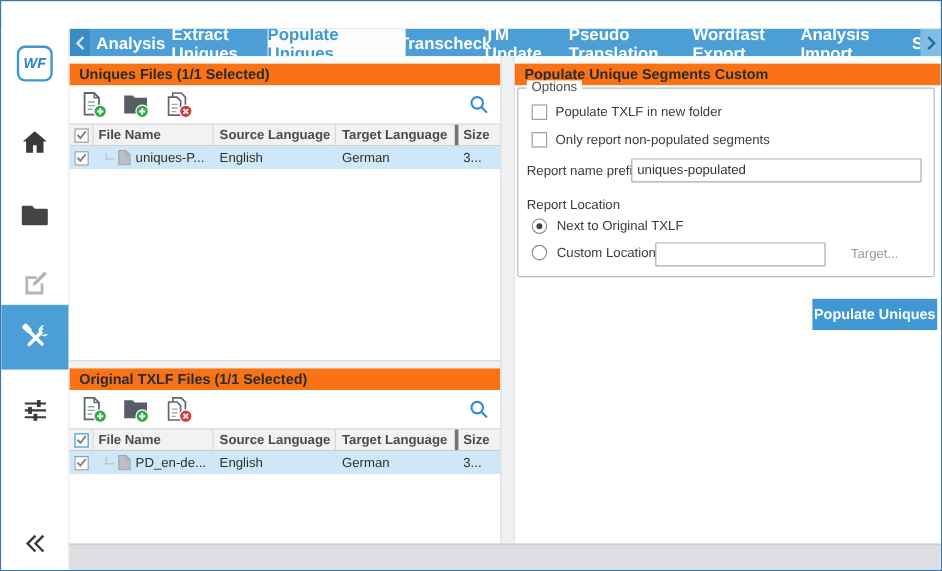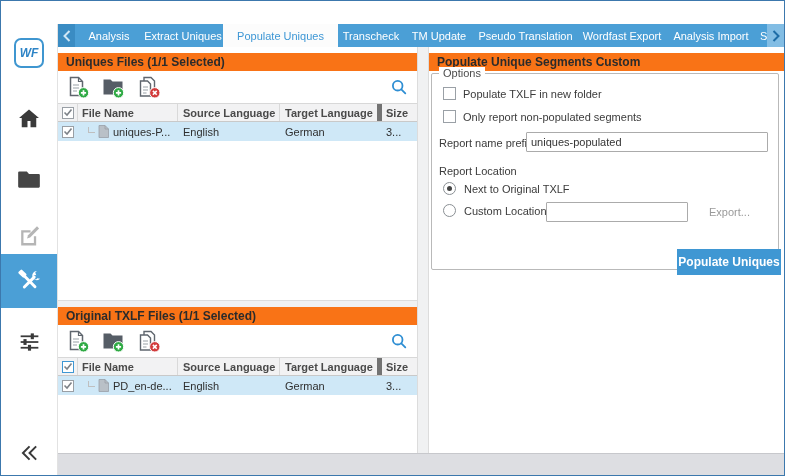--- a/index.html
+++ b/index.html
@@ -16,21 +16,21 @@
   .win-btn { width:40px; height:23px; display:flex; align-items:center; justify-content:center; }
   .glyph-min { width:10px; height:1px; background:#333; display:block; }
   .glyph-max { width:9px; height:9px; border:1px solid #333; display:block; }
   .glyph-close { position:relative; width:11px; height:11px; display:block; }
   .glyph-close::before, .glyph-close::after { content:""; position:absolute; left:5px; top:0; width:1.5px; height:11px; background:#333; }
   .glyph-close::before { transform:rotate(45deg); }
   .glyph-close::after  { transform:rotate(-45deg); }
 
   
   .tabbar { position:absolute; left:57px; top:23px; right:0; height:23px; background:#4b9fd6; display:flex; overflow:hidden; }
-  .tab { height:23px; display:flex; align-items:center; justify-content:center; color:#fff; font-size:11px; font-weight:normal; cursor:default; }
+  .tab { height:23px; display:flex; align-items:center; justify-content:center; color:#fff; font-size:14px; font-weight:bold; cursor:default; }
   .tab.active { background:#fcfcfc; color:#3e97d5; }
   .tab-scroll { width:17px; height:23px; display:flex; align-items:center; justify-content:center; }
   .tab-scroll.left  { background:#3a8cc3; }
   .tab-scroll.right { background:#82bde4; }
   .tab-sliver { flex:1; justify-content:flex-start; padding-left:5px; overflow:hidden; }
 
   
   .sidebar { position:absolute; left:0; top:23px; width:57px; bottom:0; background:#fff; border-right:1px solid #e2e2e2; }
   .side-item { position:absolute; left:0; width:56px; height:34px; display:flex; align-items:center; justify-content:center; }
   .logo-big { width:30px; height:30px; border:2.5px solid #3f96d0; border-radius:7px; color:#2e84c6; font-weight:bold;
@@ -52,31 +52,31 @@
   .tool-btn { width:26px; height:26px; display:flex; align-items:center; justify-content:center; cursor:pointer; }
   .search-btn { width:20px; height:20px; margin-right:8px; display:flex; align-items:center; justify-content:center; cursor:pointer; }
 
   
   .thead { position:absolute; left:0; width:359px; height:19px; background:#f2f2f3; border-top:1px solid #d8d8d8;
            border-bottom:1px solid #c9c9c9; display:flex; font-size:11px; font-weight:bold; color:#4a4a4a; }
   .trow  { position:absolute; left:0; width:359px; height:19px; background:#cfe8f7; display:flex; font-size:11px; color:#2f2f2f; }
   .col-cb   { width:20px; display:flex; align-items:center; justify-content:center; border-right:1px solid #d9d9d9; }
   .col-file { width:100px; display:flex; align-items:center; padding-left:4px; border-right:1px solid #d9d9d9; overflow:hidden; white-space:nowrap; }
   .col-src  { width:102px; display:flex; align-items:center; padding-left:5px; border-right:1px solid #d9d9d9; }
-  .col-tgt  { width:102px; display:flex; align-items:center; padding-left:5px; border-right:5px solid #737373; }
+  .col-tgt  { width:102px; display:flex; align-items:center; padding-left:5px; border-right:3px solid #737373; }
   .col-size { width:35px; display:flex; align-items:center; padding-left:4px; }
   .trow .col-cb, .trow .col-file, .trow .col-src, .trow .col-tgt { border-right:none; }
 
   .cb { width:12px; height:12px; background:#fff; border:1px solid #999fa5; display:flex; align-items:center; justify-content:center; }
   .cb.focus { border:1px solid #3f97d3; }
   .tree-elbow { width:7px; height:6px; border-left:1px solid #bfbfbf; border-bottom:1px solid #bfbfbf; margin:0 3px 4px 6px; display:inline-block; }
   .file-ico { margin-right:4px; }
 
   
-  .opt-group { position:absolute; left:2px; right:5px; top:26px; height:197px; border:1px solid #b9b9b9; border-radius:2px; }
+  .opt-group { position:absolute; left:2px; right:5px; top:26px; height:158px; border:1px solid #b9b9b9; border-radius:2px; }
   .opt-legend { position:absolute; top:-7px; left:7px; background:#fff; padding:0 4px; font-size:11px; color:#4c4c4c; }
   .opt-cbrow { position:absolute; display:flex; align-items:flex-end; gap:7px; font-size:11px; color:#3b3b3b; }
   .opt-cb { width:13px; height:13px; background:#fff; border:1px solid #9aa0a6; }
   .opt-label { position:absolute; font-size:11px; color:#3b3b3b; }
   .txt-input { position:absolute; height:20px; border:1px solid #ababab; background:#fff; font-family:"Liberation Sans",sans-serif;
                font-size:11px; color:#333; padding:0 4px; border-radius:1px; }
   .radio-row { position:absolute; display:flex; align-items:center; gap:8px; font-size:11px; color:#3b3b3b; }
   .radio { width:13px; height:13px; border:1px solid #8a8f94; border-radius:50%; background:#fff; position:relative; }
   .radio.sel::after { content:""; position:absolute; left:3px; top:3px; width:5px; height:5px; border-radius:50%; background:#444; }
   .browse { position:absolute; font-size:11px; color:#9a9a9a; cursor:pointer; }
@@ -341,20 +341,20 @@
 
       <div class="radio-row" style="left:14px; top:135px">
         <span class="radio sel"></span>
         <span>Next to Original TXLF</span>
       </div>
       <div class="radio-row" style="left:14px; top:157px">
         <span class="radio"></span>
         <span>Custom Location:</span>
       </div>
       <input class="txt-input" style="left: 117px; top: 155px; width: 142px;" type="text" value="">
-      <span class="browse" style="left:280px; top:159px">Export...</span>
+      <span class="browse" style="left:280px; top:159px">Target...</span>
 
       <div class="submit-btn">Populate Uniques</div>
     </div>
   </div>
 
   <div class="statusbar"></div>
 </div>
 
 </body></html>

